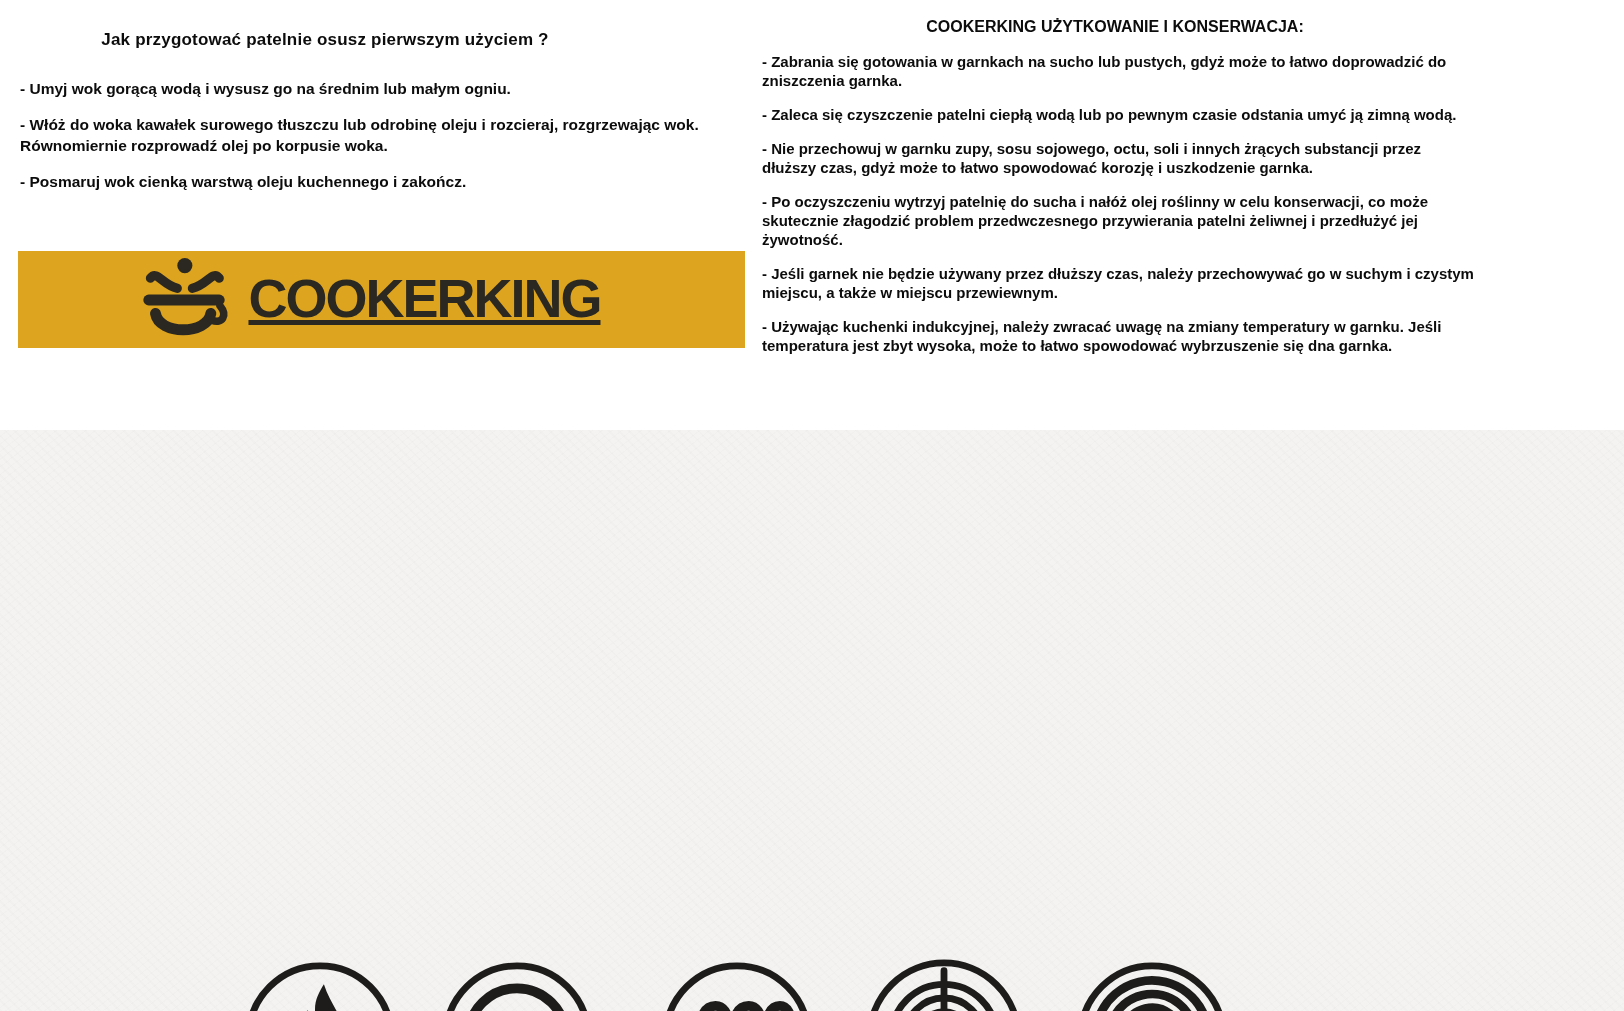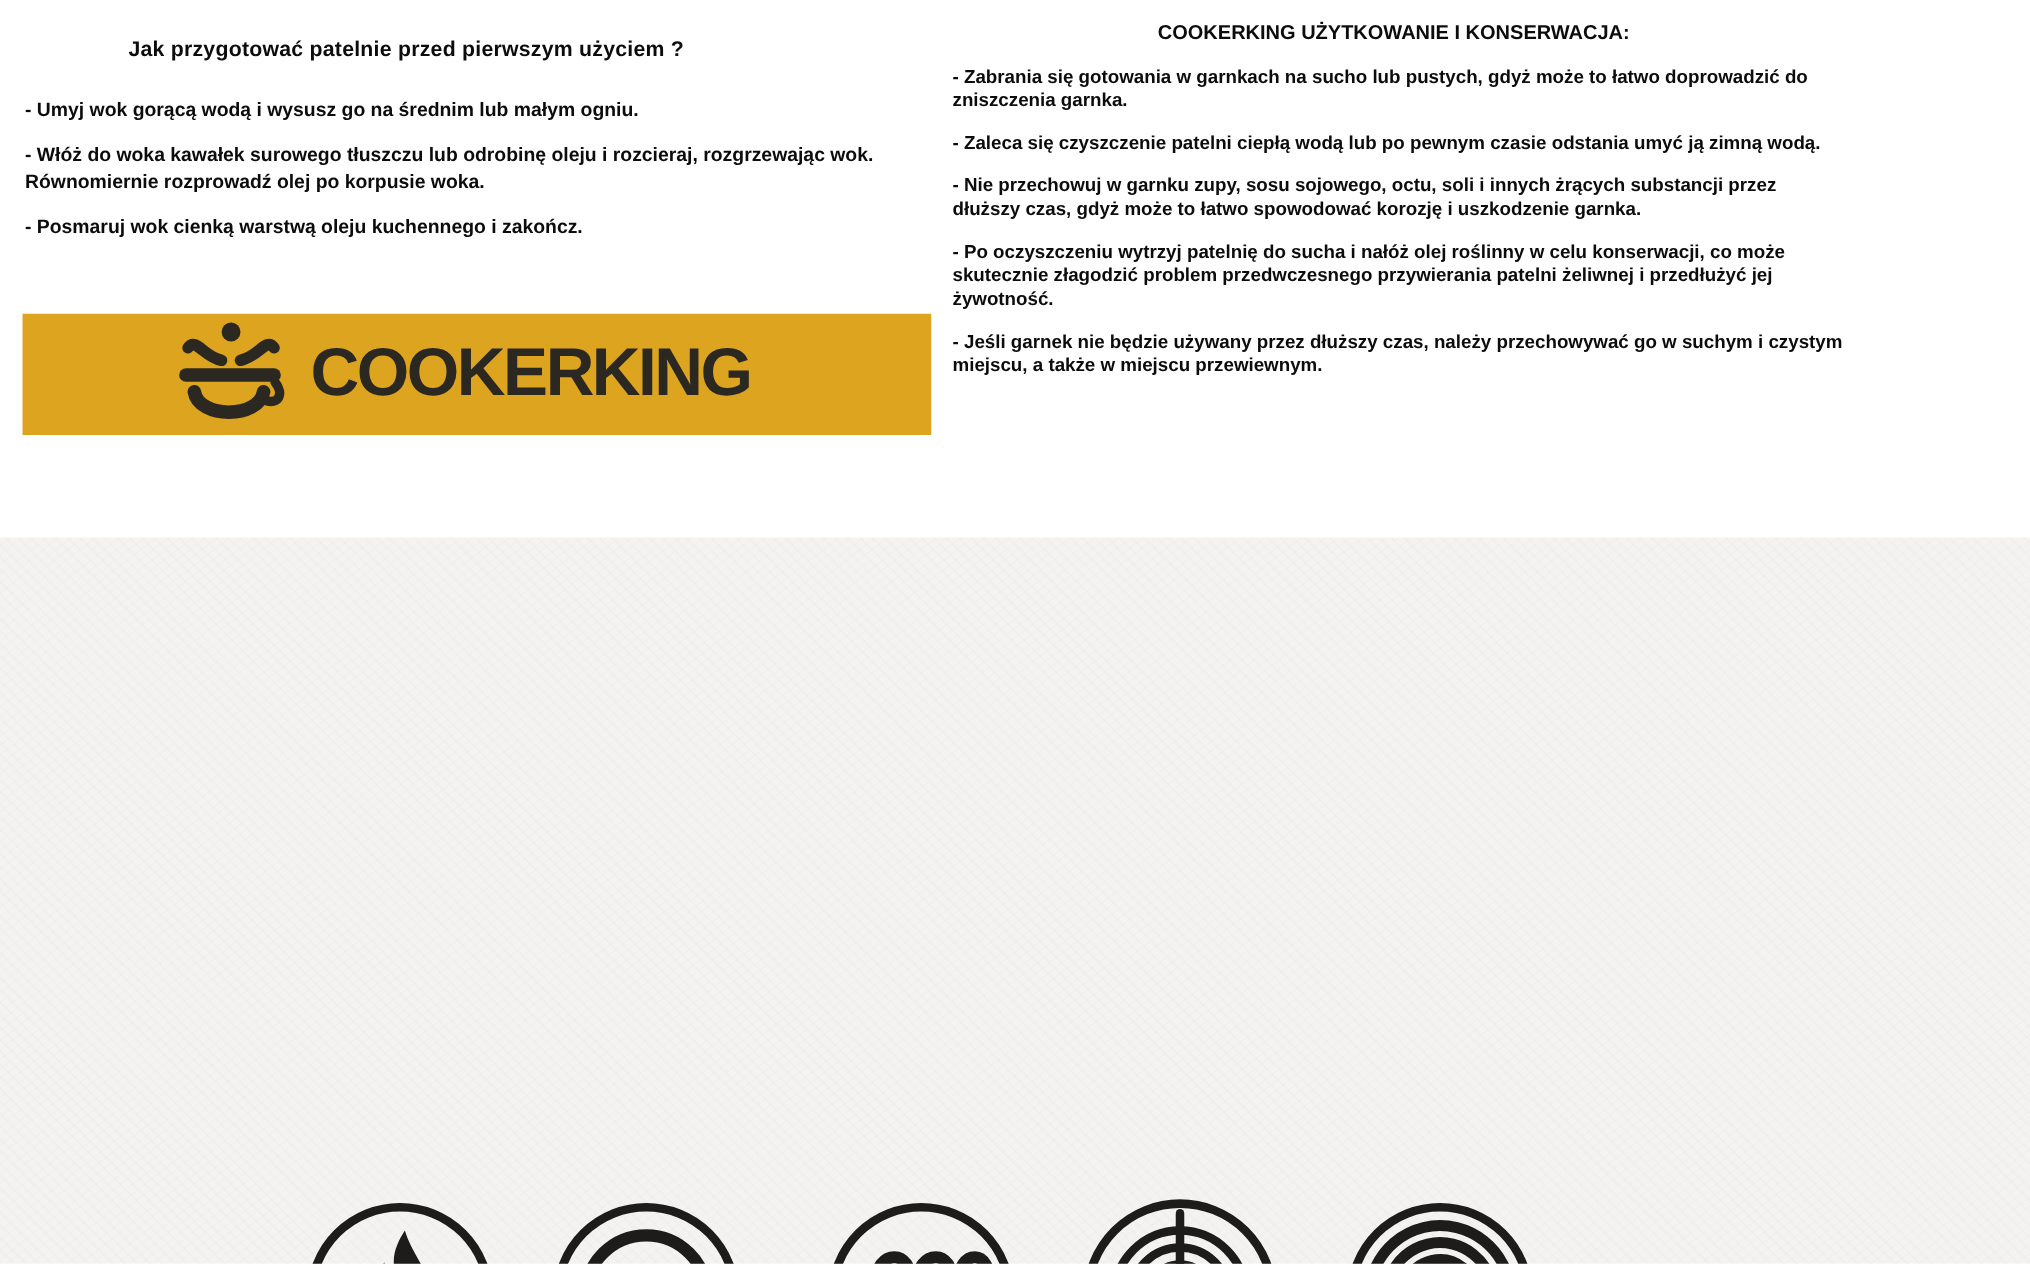--- a/index.html
+++ b/index.html
@@ -16,21 +16,21 @@
     font-size:17px;font-weight:bold;letter-spacing:.2px;color:#0c0c0c;
   }
   .left-paras{position:absolute;left:0;top:78px;width:692px;}
   .left-paras p{
     margin:0 0 15px 0;font-size:15.5px;font-weight:bold;line-height:21px;color:#0c0c0c;
   }
   
   .banner{
     position:absolute;left:18px;top:251px;width:727px;height:97px;
     display:flex;align-items:center;justify-content:center;gap:12px;
-    padding-right:30px;box-sizing:border-box;
+    padding-right:30px;box-sizing:border-box;text-decoration:underline;
   }
   .brand-text{
     font-size:54px;font-weight:bold;letter-spacing:-2px;line-height:1;
     padding-bottom:4px;
   }
   .logo-svg{display:block;}
   
   .right-col{position:absolute;left:762px;top:0;width:740px;}
   .right-title{
     position:absolute;left:0;top:18px;width:706px;text-align:center;
@@ -48,21 +48,21 @@
       repeating-linear-gradient(-38deg, rgba(0,0,0,0.01) 0 1px, rgba(255,255,255,0) 1px 6px),
       #f4f3f1;
   }
   .hob{position:absolute;width:300px;display:flex;flex-direction:column;align-items:center;}
   .hob .icon-wrap{width:156px;height:156px;}
 </style>
 </head>
 <body>
 
 <div class="left-col">
-  <div class="left-title">Jak przygotować patelnie przed pierwszym użyciem ?</div>
+  <div class="left-title">Jak przygotować patelnie osusz pierwszym użyciem ?</div>
   <div class="left-paras">
     <p>- Umyj wok gorącą wodą i wysusz go na średnim lub małym ogniu.</p>
     <p>- Włóż do woka kawałek surowego tłuszczu lub odrobinę oleju i rozcieraj, rozgrzewając wok. Równomiernie rozprowadź olej po korpusie woka.</p>
     <p>- Posmaruj wok cienką warstwą oleju kuchennego i zakończ.</p>
   </div>
 </div>
 
 <div class="banner" style="background:#DCA41F;color:#2B2822;">
   <svg class="logo-svg" width="104" height="88" viewBox="0 0 124 104" fill="none" stroke="#2B2822" stroke-linecap="round" stroke-linejoin="round">
     <circle cx="63" cy="11" r="9" fill="#2B2822" stroke="none"></circle>
@@ -76,20 +76,21 @@
 </div>
 
 <div class="right-col">
   <div class="right-title">COOKERKING UŻYTKOWANIE I KONSERWACJA:</div>
   <div class="right-paras">
     <p>- Zabrania się gotowania w garnkach na sucho lub pustych, gdyż może to łatwo doprowadzić do zniszczenia garnka.</p>
     <p>- Zaleca się czyszczenie patelni ciepłą wodą lub po pewnym czasie odstania umyć ją zimną wodą.</p>
     <p>- Nie przechowuj w garnku zupy, sosu sojowego, octu, soli i innych żrących substancji przez dłuższy czas, gdyż może to łatwo spowodować korozję i uszkodzenie garnka.</p>
     <p>- Po oczyszczeniu wytrzyj patelnię do sucha i nałóż olej roślinny w celu konserwacji, co może skutecznie złagodzić problem przedwczesnego przywierania patelni żeliwnej i przedłużyć jej żywotność.</p>
     <p>- Jeśli garnek nie będzie używany przez dłuższy czas, należy przechowywać go w suchym i czystym miejscu, a także w miejscu przewiewnym.</p>
+    <p>- Używając kuchenki indukcyjnej, należy zwracać uwagę na zmiany temperatury w garnku. Jeśli temperatura jest zbyt wysoka, może to łatwo spowodować wybrzuszenie się dna garnka.</p>
   </div>
 </div>
 
 <div class="bottom">
 
   <div class="hob" style="left:170px;top:529px;">
     <div class="icon-wrap">
       <svg width="156" height="156" viewBox="0 0 160 160" fill="none" stroke="#1d1c1a">
         <circle cx="80" cy="80" r="73" stroke-width="7"></circle>
         <path fill="#1d1c1a" stroke="none" d="M84,26 C90,46 104,58 105,79 C106,99 95,113 81,119 C64,114 55,100 56,84 C57,71 63,63 67,52 C69,62 73,67 78,65 C71,50 77,37 84,26 Z"></path>

